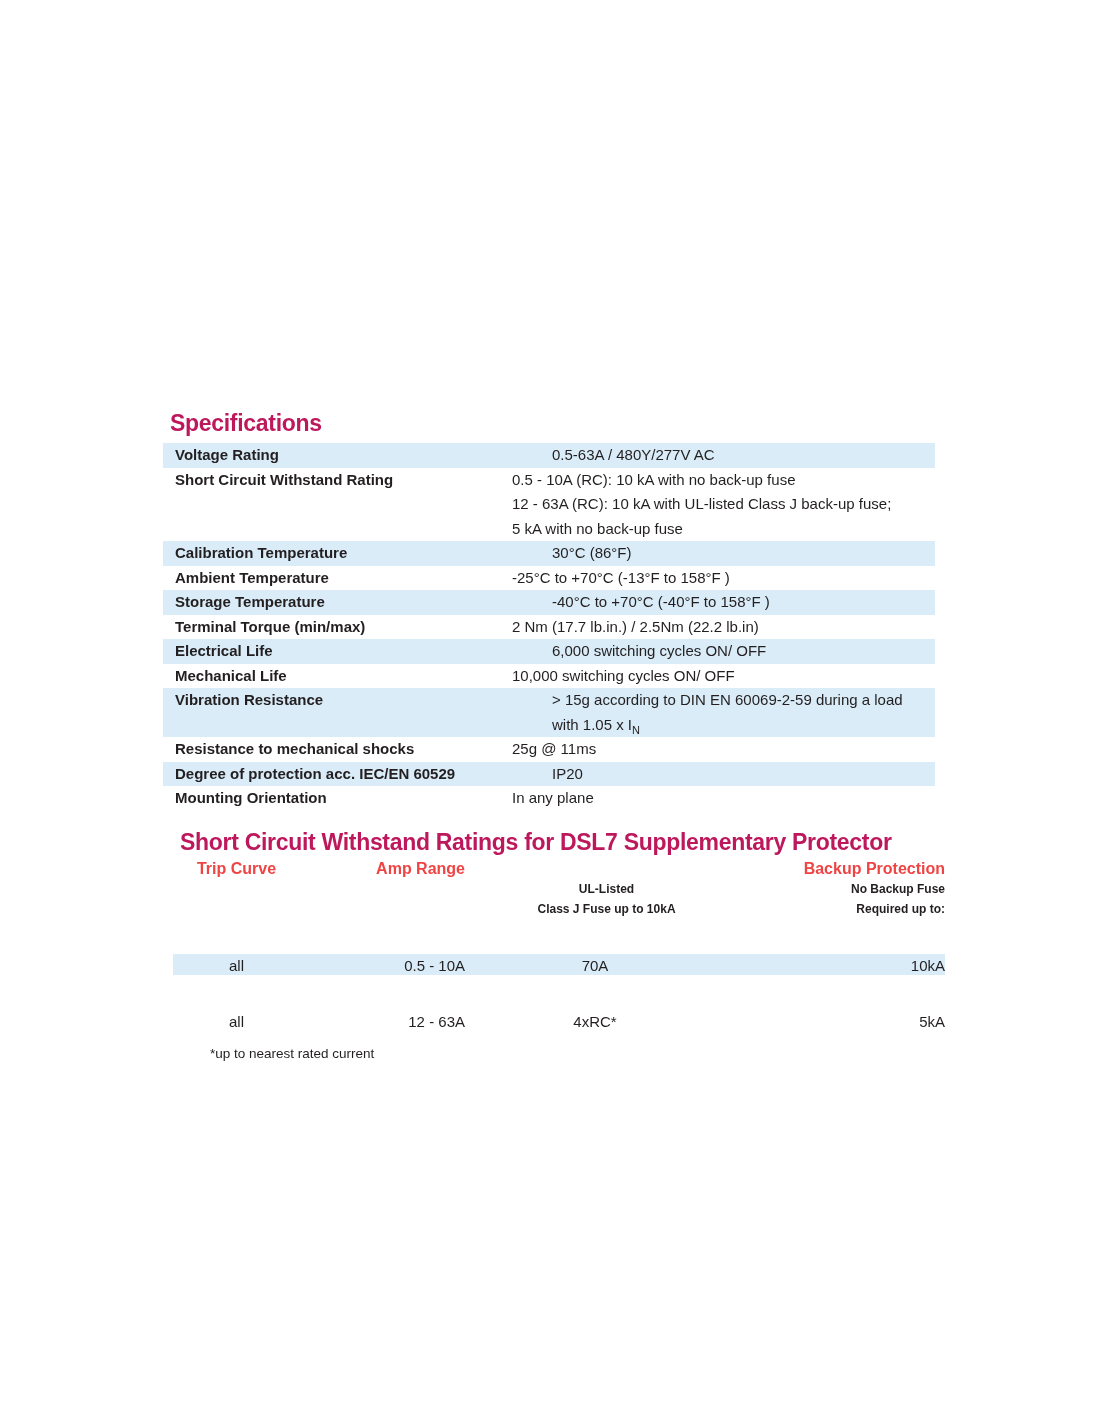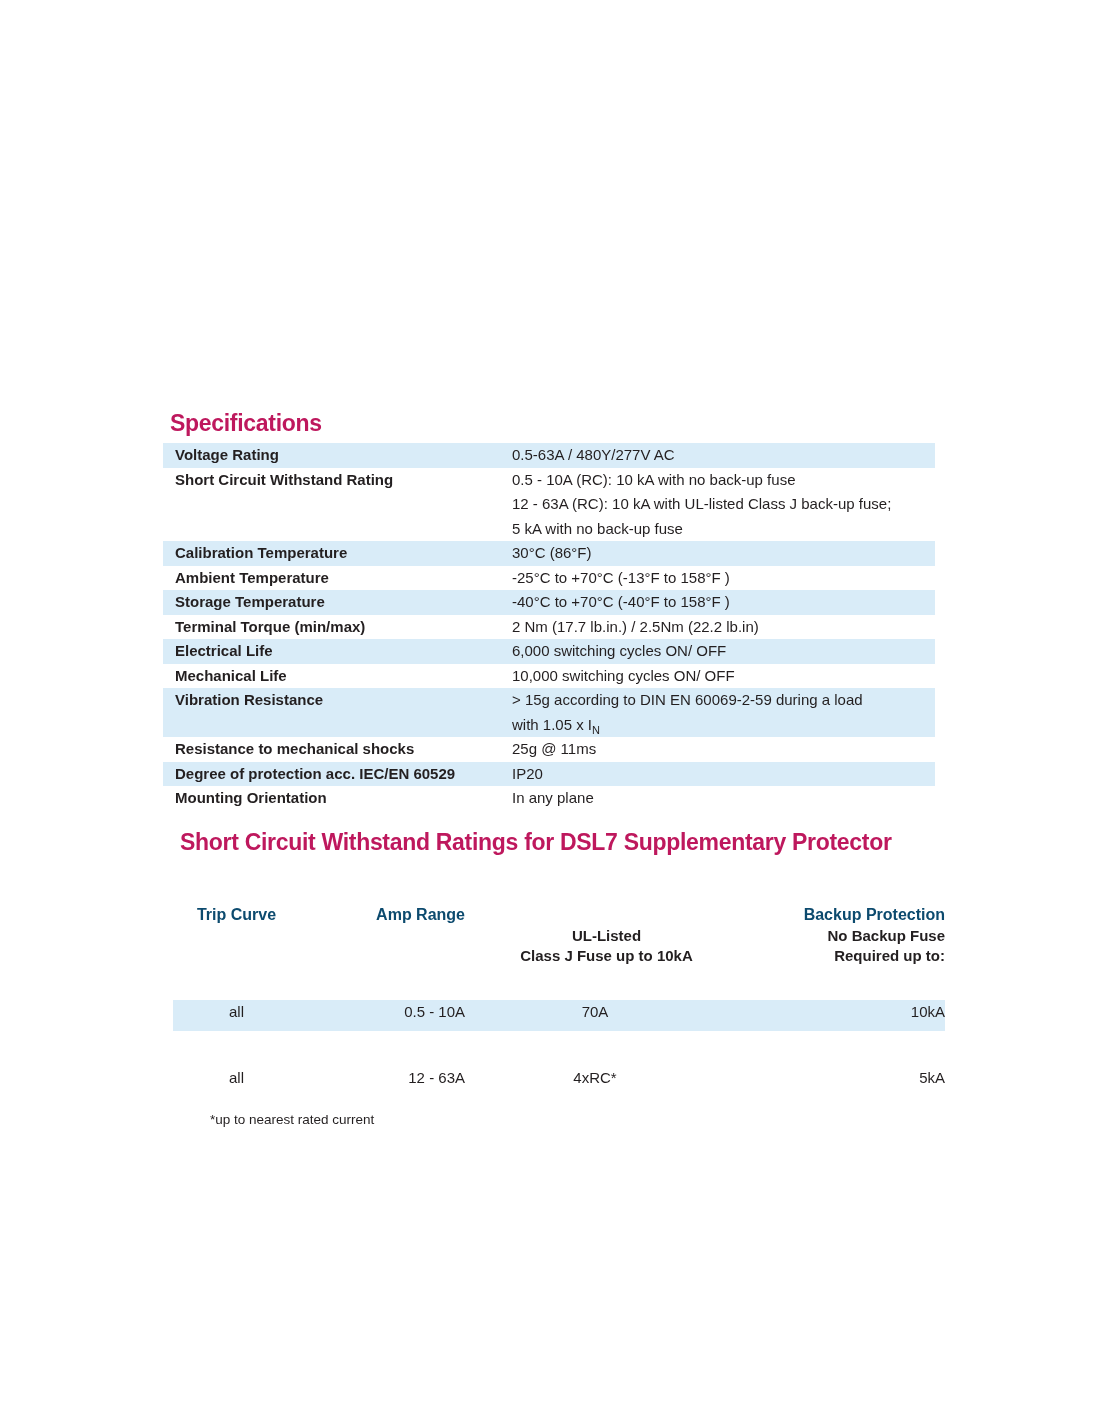--- a/index.html
+++ b/index.html
@@ -30,21 +30,21 @@
     top: 408px;
     width: 772px;
   }
   #spec-table { margin-top: 5px; }
   .srow {
     display: flex;
     align-items: flex-start;
     font-size: 15px;
     line-height: 24.5px;
   }
-  .srow.alt { background: #D9ECF8; }
+  .srow.alt { background: #D9ECF8; gap: 40px; }
   .slabel {
     width: 337px;
     padding-left: 12px;
     font-weight: bold;
     flex-shrink: 0;
   }
   .svalue { flex: 1; }
   .subn {
     font-size: 11px;
     line-height: 0;
@@ -57,37 +57,36 @@
     width: 772px;
   }
   #ratings-table { margin-top: 1px; }
   .rhead, .rsub, .rrow { display: flex; }
   .c1 { width: 127px; text-align: center; }
   .c2 { width: 165px; text-align: right; }
   .c3 { width: 260px; text-align: center; }
   .c4 { width: 220px; text-align: right; }
   .cgroup { width: 480px; text-align: right; padding-left: 20px; box-sizing: border-box; }
   .bluehead {
-    color: #0c4a6e;
+    color: #ef4444;
     font-weight: bold;
     font-size: 16px;
     line-height: 22px;
-    margin-top: 46px;
   }
   .rsub {
     font-weight: bold;
-    font-size: 15px;
+    font-size: 12px;
     line-height: 19.5px;
     margin-bottom: 5px;
     gap: 32px;
   }
   .rrow {
     font-size: 15px;
     line-height: 24.5px;
-    height: 31px;
+    height: 21px;
     margin-top: 35px;
   }
   .rrow.alt { background: #D9ECF8; }
   .footnote {
     margin-top: 14px;
     padding-left: 37px;
     font-size: 13.5px;
     line-height: 17px;
   }
 </style>

